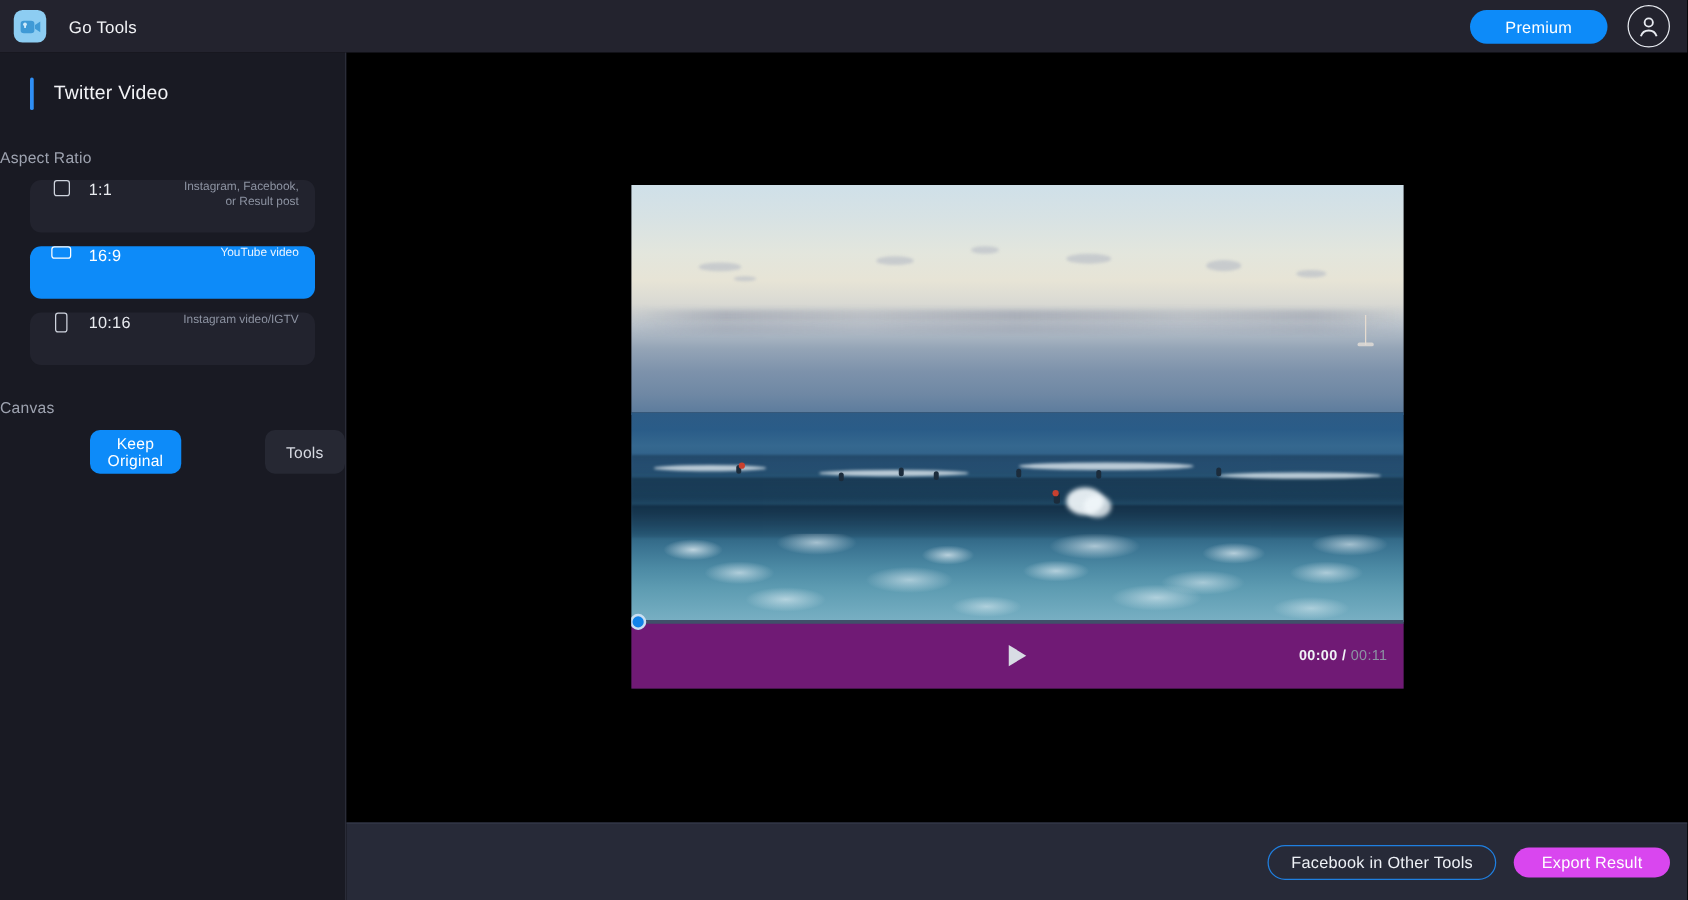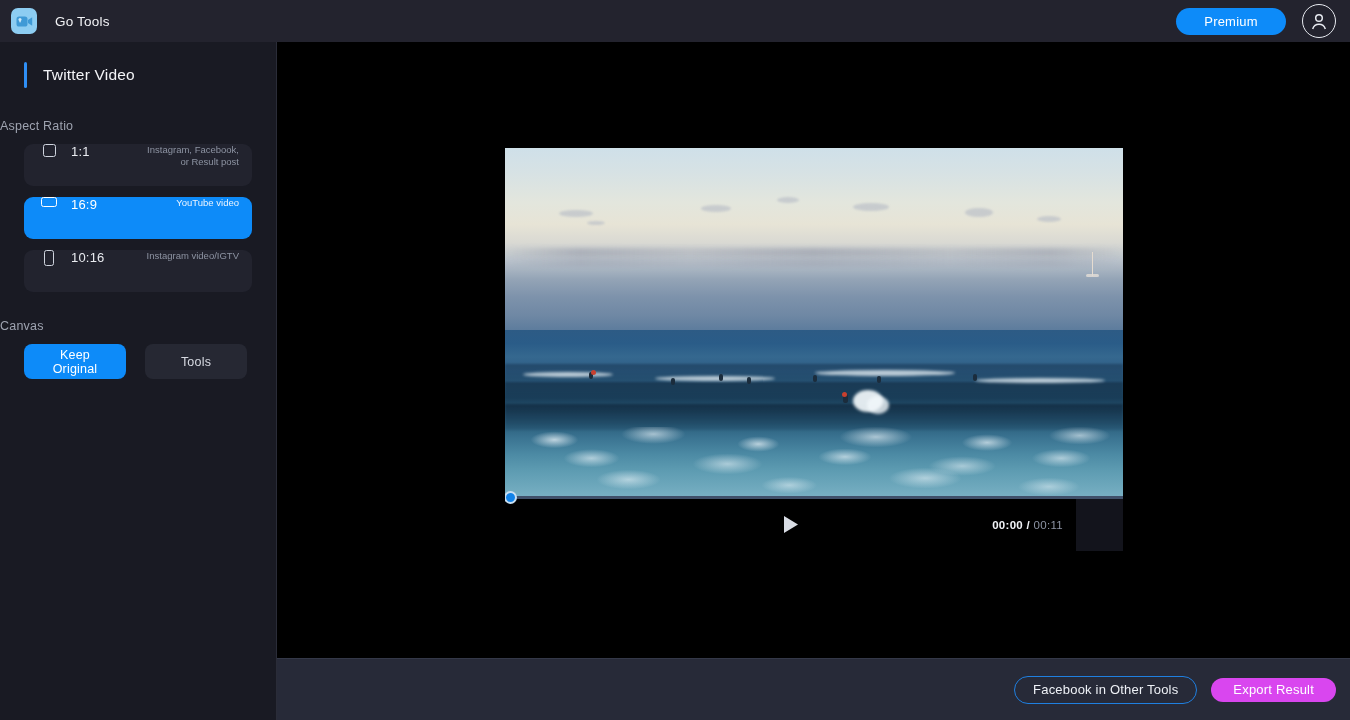--- a/index.html
+++ b/index.html
@@ -91,20 +91,21 @@
     color:#8d93a2; font-size:9.5px; line-height:1.28;
     text-align:right; white-space:pre-line;
   }
   .ratio-row.selected .ratio-desc { color:#eaf4ff; }
 
   .canvas-row { display:flex; gap:19px; margin:11px 0 0 24px; }
   .canvas-btn {
     height:35px; border:none; border-radius:8px;
     font-family:inherit; font-size:12.5px; cursor:pointer; letter-spacing:.2px;
     padding:0 14px;
+    margin-left:48px;
   }
   .canvas-btn.keep { width:102px; background:#0d8bf9; color:#fff; }
   .canvas-btn.crop { width:102px; background:#262833; color:#d7dae2; }
 
   
   .stage {
     position:absolute; top:42px; left:277px;
     width:1073px; height:616px; background:#000;
   }
   .video-card {
@@ -184,21 +185,21 @@
   .surfer.red { background:#c8402f; width:5px; height:5px; border-radius:50%; }
   .spray {
     position:absolute; background:#f2f8fb; border-radius:50%;
     filter: blur(1.6px); opacity:.92;
   }
   .sailboat { position:absolute; width:1.4px; background:#e6dcd0; }
   .sail-hull { position:absolute; width:13px; height:3px; border-radius:2px; background:#e0dcd6; opacity:.85; }
 
   
   .player-bar {
-    position:relative; width:571px; height:53px; background:#000000;
+    position:relative; width:618px; height:53px; background:#701a75;
     display:flex; align-items:center;
   }
   .progress-track {
     position:absolute; top:-2px; left:0; width:618px; height:3px;
     background:#40506a; cursor:pointer;
   }
   .progress-fill { height:100%; width:0%; background:#2f8ff5; }
   .progress-handle {
     position:absolute; top:-5.5px; left:-1px;
     width:13px; height:13px; border-radius:50%;

